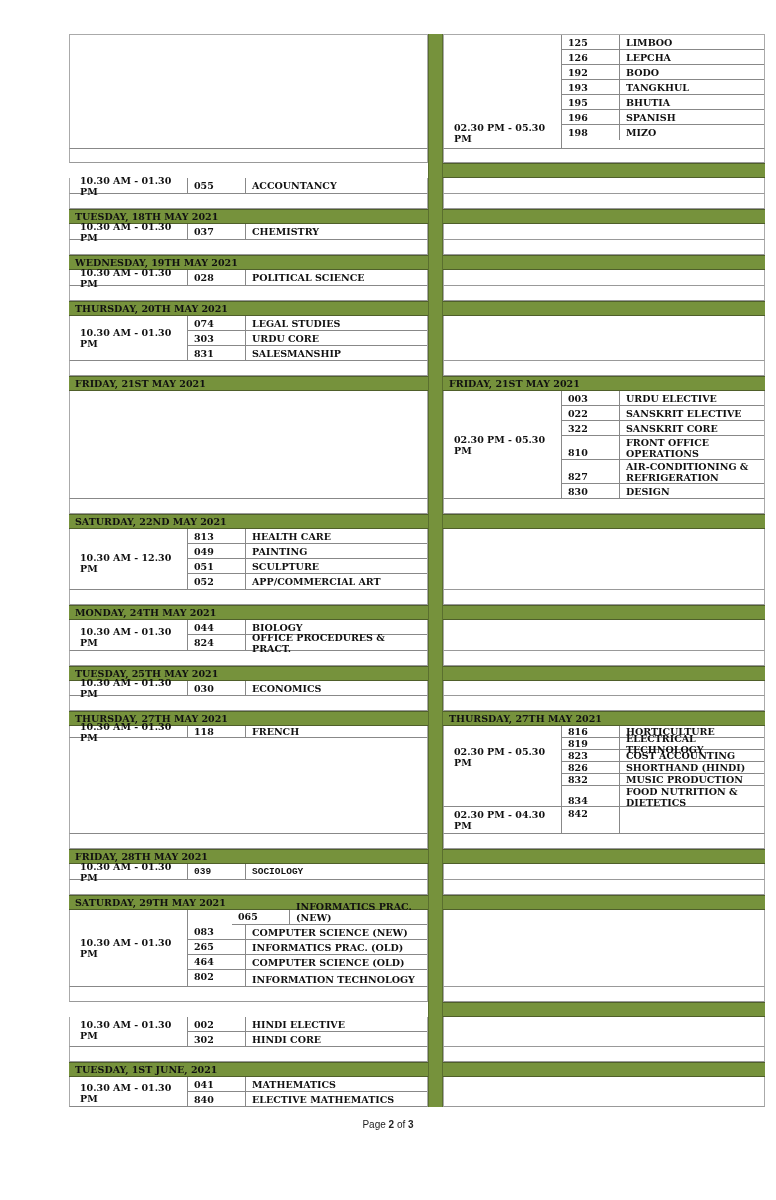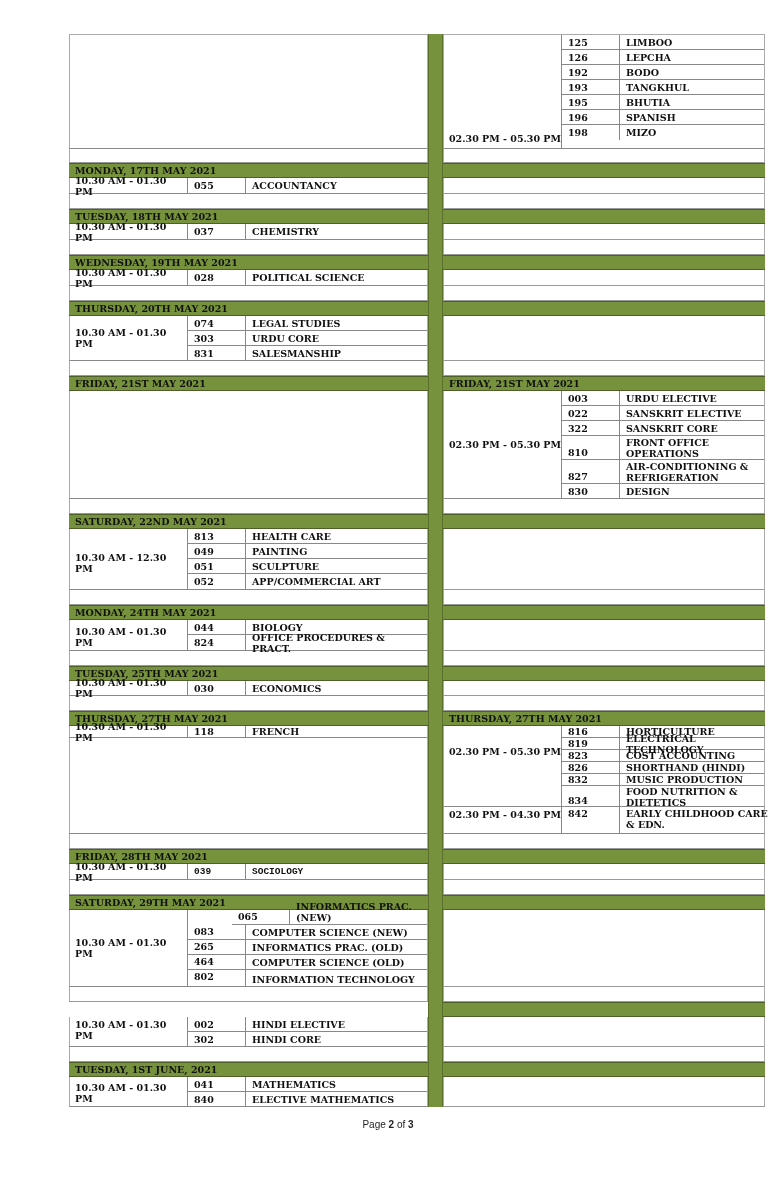--- a/index.html
+++ b/index.html
@@ -11,21 +11,21 @@
   .col-right { left: 374px; width: 322px; }
   .sep { position: absolute; left: 359px; width: 15px; top: 0; height: 1073px; background: #76923c;
          border-left: 1px solid #5a6f2e; border-right: 1px solid #5a6f2e; box-sizing: border-box; }
   .block { position: absolute; left: 0; right: 0; box-sizing: border-box; }
   .hdr { background: #76923c; border-top: 1px solid #4f5f2a; border-bottom: 1px solid #4f5f2a;
          font-size: 9.5px; font-weight: bold; padding-left: 6px; box-sizing: border-box;
          height: 15px; line-height: 14px; color: #111; }
   .blank { border-bottom: 1px solid #999; border-left: 1px solid #aaa; border-right: 1px solid #aaa; }
   .grp { border-left: 1px solid #aaa; border-right: 1px solid #aaa; border-bottom: 1px solid #888; }
   .time { position: absolute; left: 0; top: 0; bottom: 0; width: 118px; border-right: 1px solid #888;
-          font-size: 9.5px; font-weight: bold; display: flex; padding-left: 5px; box-sizing: border-box; }
+          font-size: 9.5px; font-weight: bold; display: flex; padding-left: 10px; box-sizing: border-box; }
   .time.center { align-items: center; }
   .time.bottom { align-items: flex-end; padding-bottom: 2px; }
   .time.top { align-items: flex-start; padding-top: 2px; }
   .rows { position: absolute; left: 118px; right: 0; top: 0; }
   .row { position: relative; border-bottom: 1px solid #888; box-sizing: border-box; font-size: 9.5px; font-weight: bold; }
   .row:last-child { border-bottom: none; }
   .code { position: absolute; left: 0; top: 0; bottom: 0; width: 58px; border-right: 1px solid #888; padding-left: 6px;
           box-sizing: border-box; display: flex; align-items: center; }
   .code.bottom { align-items: flex-end; padding-bottom: 1px; }
   .code.top { align-items: flex-start; padding-top: 1px; }
@@ -38,21 +38,20 @@
 </head>
 <body>
 
 <div class="page">
   <div class="sep"></div>
 
   <div class="col col-left" style="height:1073px;">
     <div class="block grp" style="top:0;height:115px;border-top:1px solid #aaa;"></div>
     <div class="block blank" style="top:115px;height:14px;"></div>
 
-    <div class="block hdr" style="top:129px;">MONDAY, 17TH MAY 2021</div>
     <div class="block grp" style="top:144px;height:16px;">
       <div class="time center">10.30 AM - 01.30 PM</div>
       <div class="rows">
         <div class="row" style="height:15px;">
             <div class="code">055</div>
             <div class="subj">ACCOUNTANCY</div>
           </div>
       </div>
     </div>
     <div class="block blank" style="top:160px;height:15px;"></div>
@@ -360,21 +359,20 @@
             <div class="code bottom">834</div>
             <div class="subj" style="width:120px;">FOOD NUTRITION &amp; DIETETICS</div>
           </div>
       </div>
     </div>
     <div class="block grp" style="top:773px;height:27px;">
       <div class="time top">02.30 PM - 04.30 PM</div>
       <div class="rows">
         <div class="row" style="height:26px;">
             <div class="code top">842</div>
-            <div class="subj" style="align-items:flex-start;padding-top:1px;width:150px;">EARLY CHILDHOOD CARE &amp; EDN.</div>
           </div>
       </div>
     </div>
     <div class="block blank" style="top:800px;height:15px;"></div>
 
     <div class="block hdr" style="top:815px;"></div>
     <div class="block blank" style="top:830px;height:16px;"></div>
     <div class="block blank" style="top:846px;height:15px;"></div>
     <div class="block hdr" style="top:861px;"></div>
     <div class="block blank" style="top:876px;height:77px;"></div>

